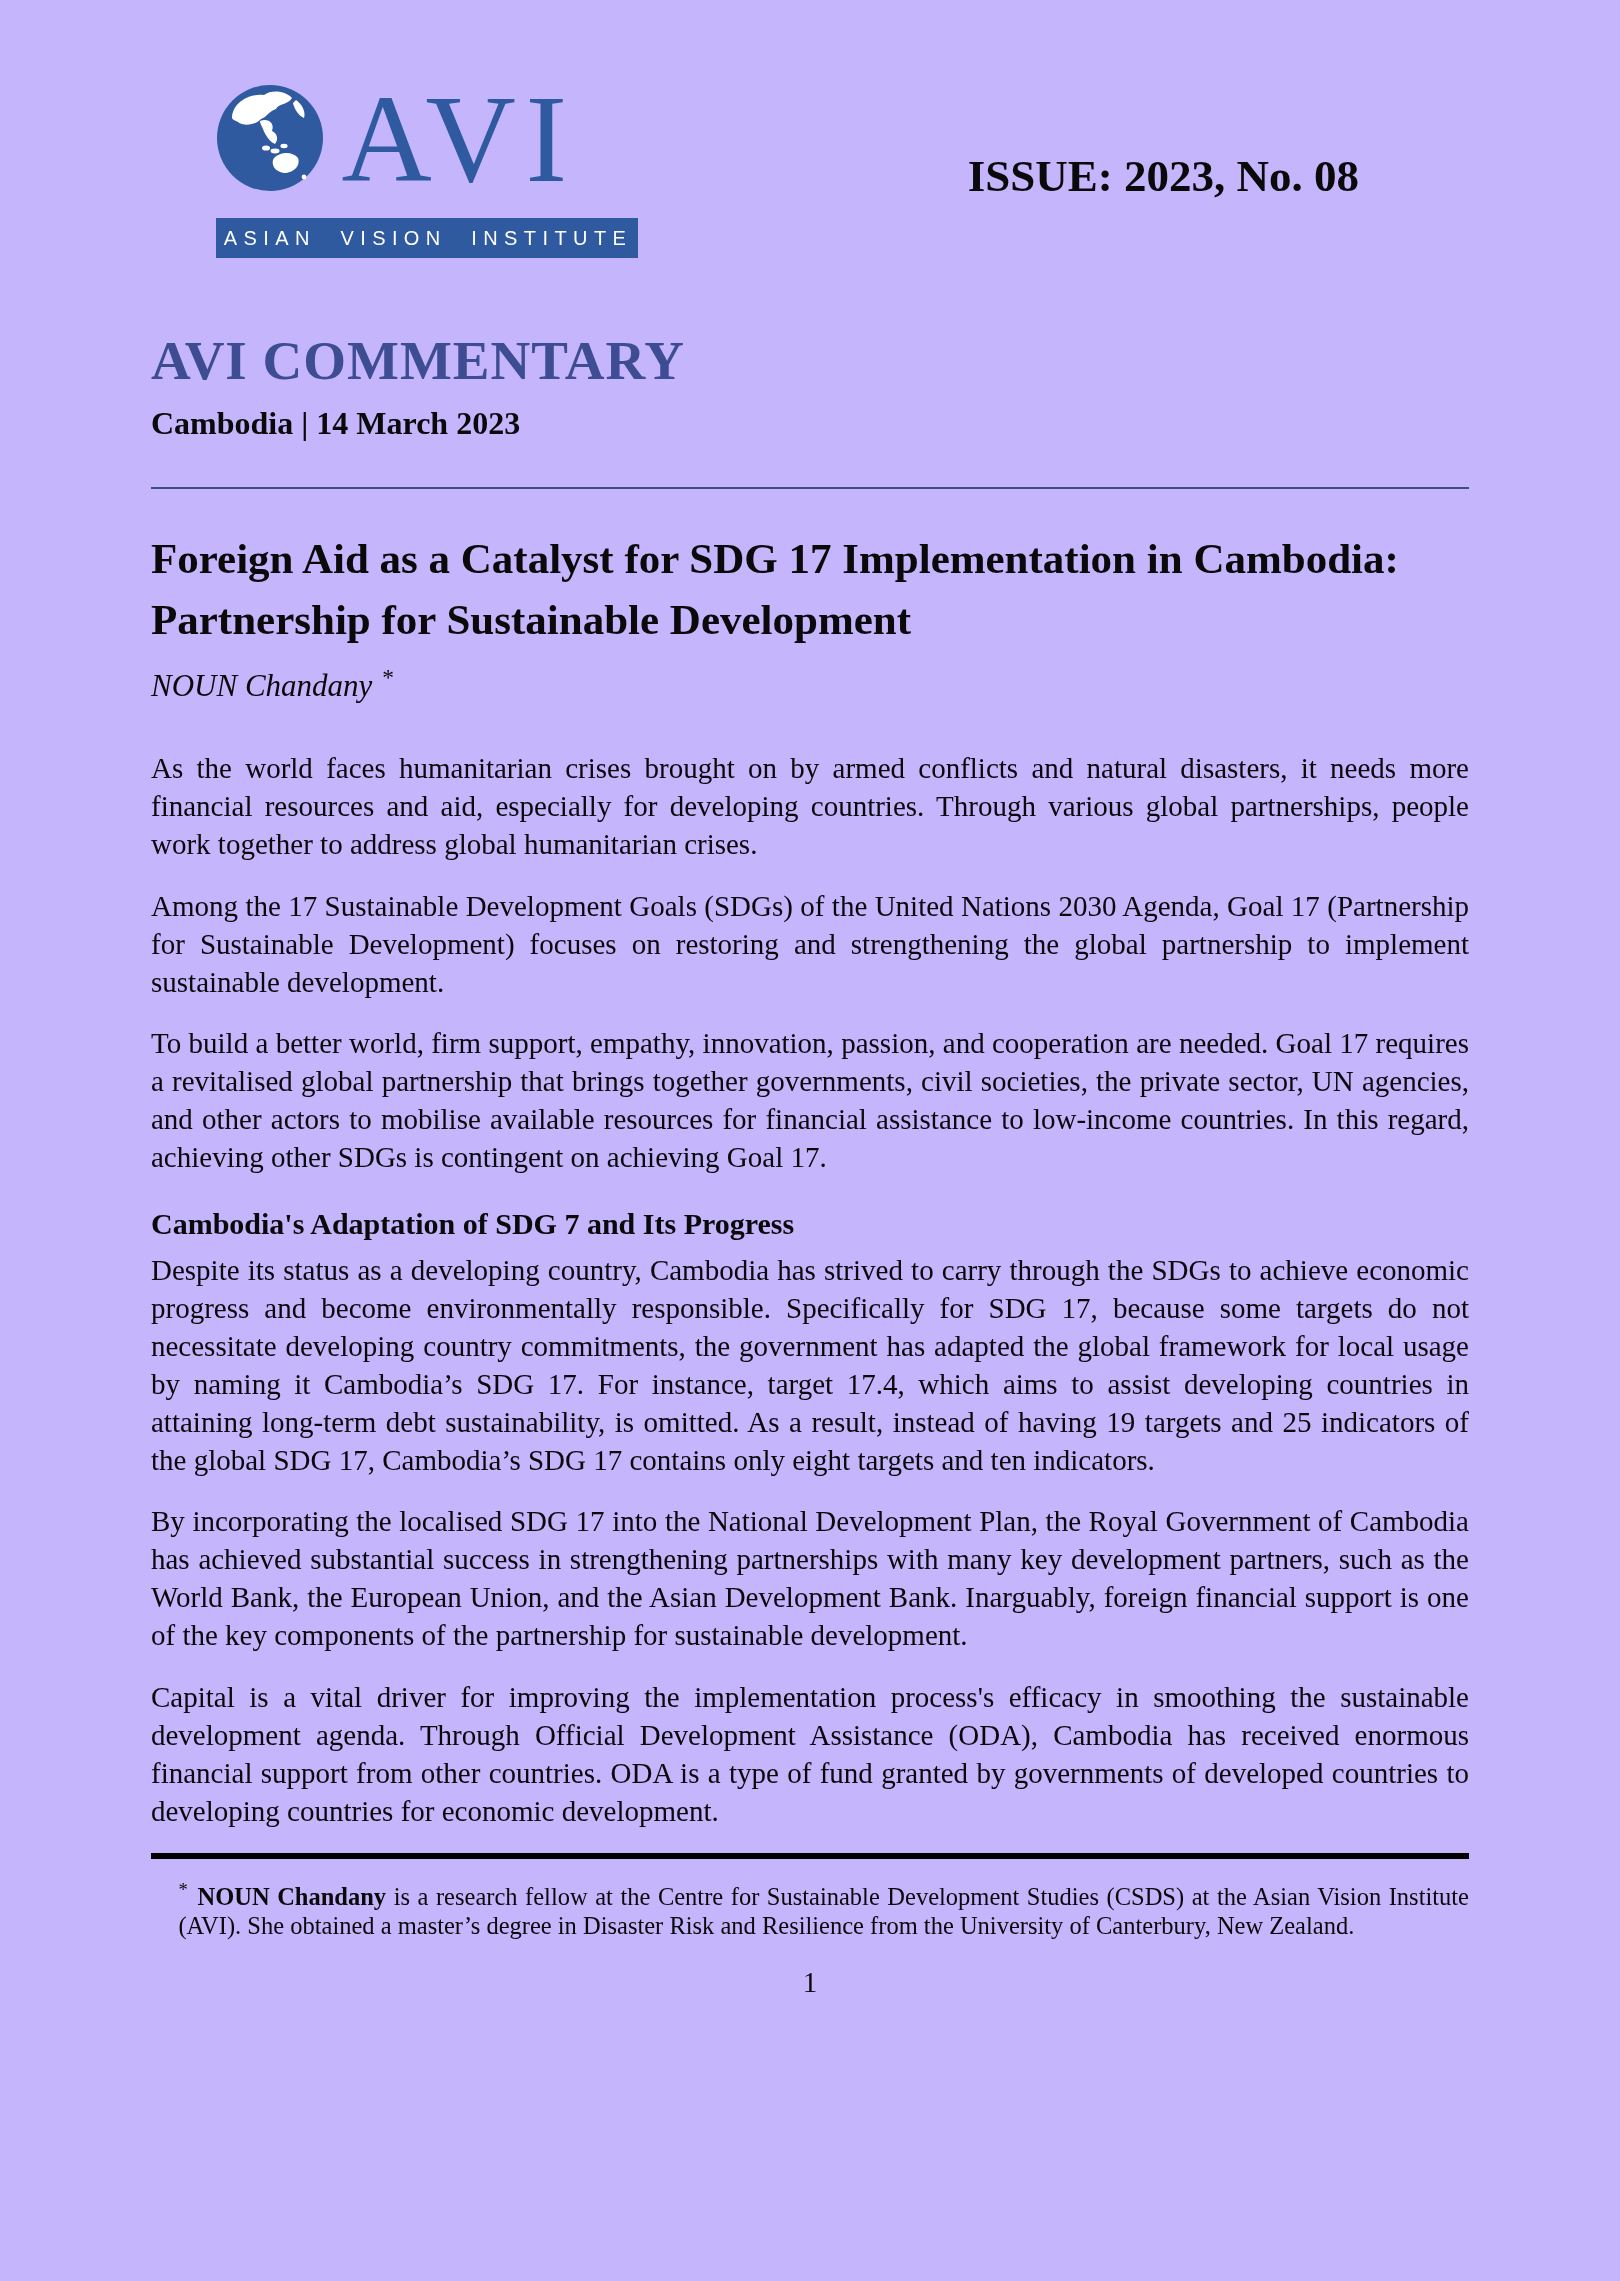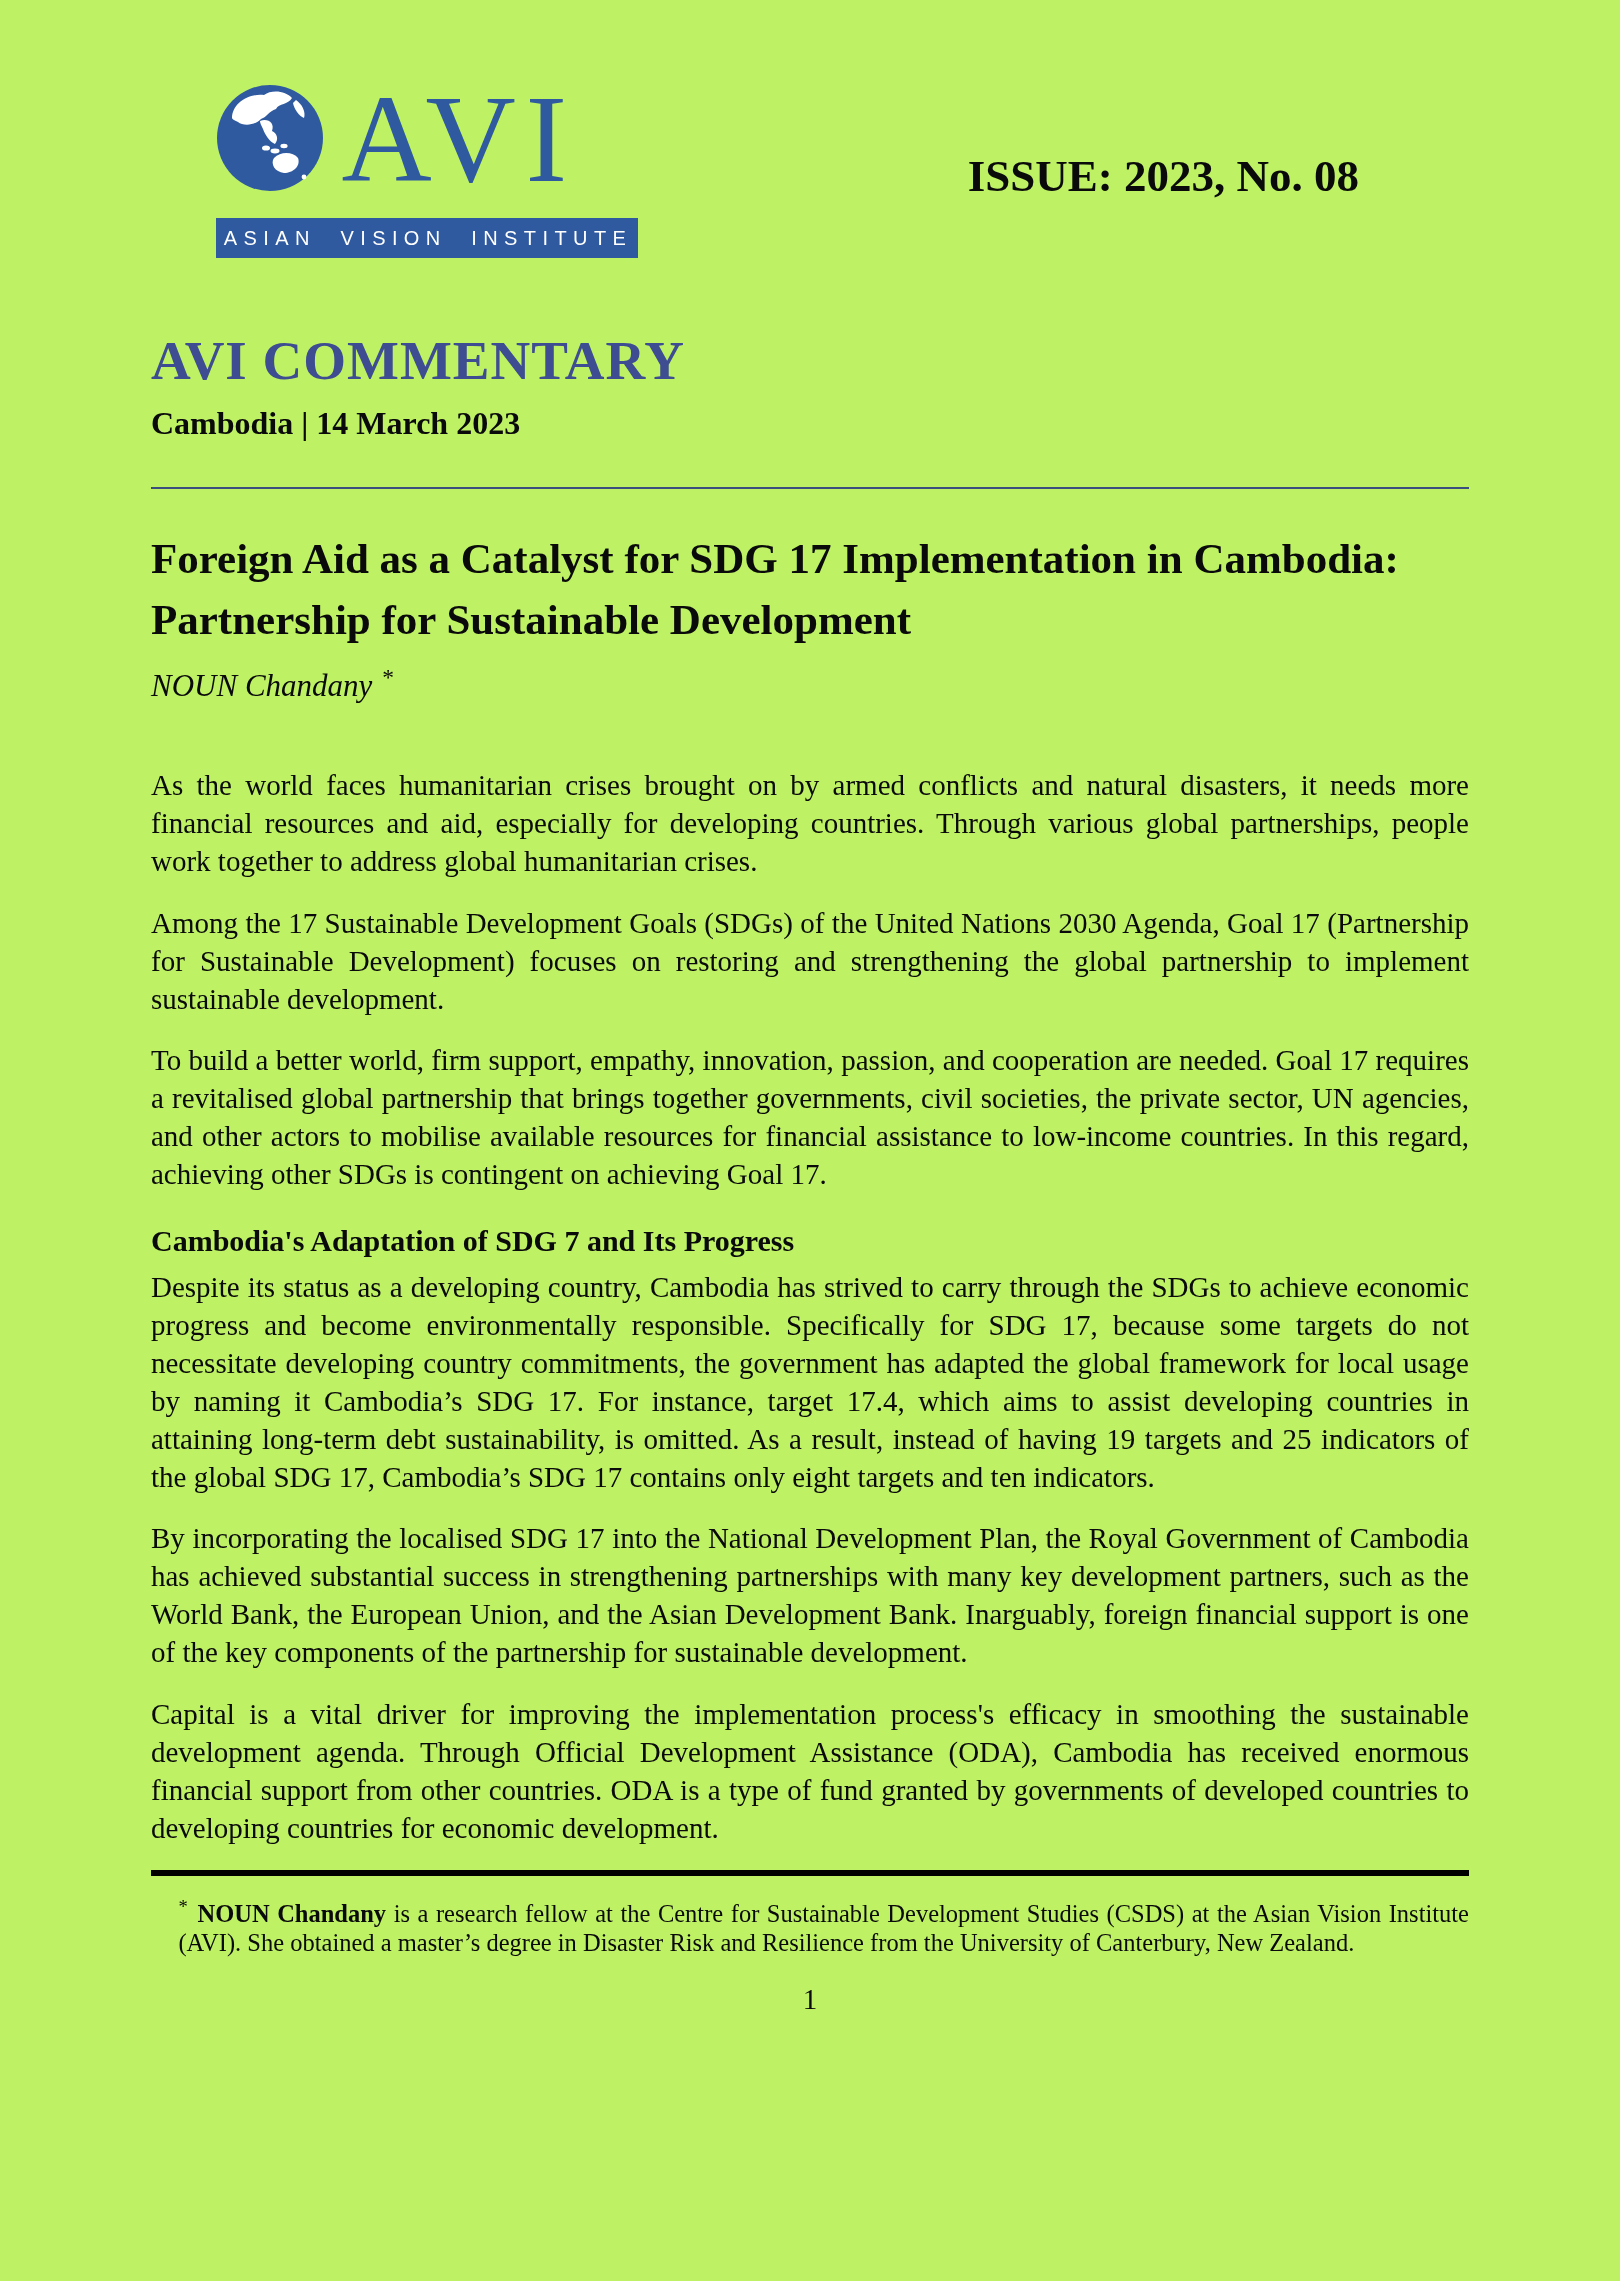--- a/index.html
+++ b/index.html
@@ -1,19 +1,19 @@
 <!DOCTYPE html>
 <html><head>
 <meta charset="utf-8">
 <style>
   html,body{margin:0;padding:0;background:#ffffff;}
   .page{
     position:relative;
     width:1620px;height:2282px;
-    background:#bef264;
+    background:#c4b5fd;
     box-sizing:border-box;
     padding:83px 151px 0 151px;
     font-family:"Liberation Serif","DejaVu Serif",serif;
     color:#0a0a0a;
     overflow:hidden;
   }
   
   .header-row{display:flex;justify-content:space-between;align-items:flex-start;}
   .logo-block{margin-left:65px;display:inline-flex;flex-direction:column;}
   .logo-top{display:flex;align-items:flex-end;gap:17.6px;}
@@ -44,21 +44,21 @@
     margin:45px 0 0 0;border:none;height:0;
     border-top:2.9px solid #3a4f7e;
   }
   
   .article-title{
     margin:39px 0 0 0;
     font-size:43px;font-weight:bold;line-height:61px;
   }
   .author-line{margin-top:13.7px;font-size:31px;font-style:italic;}
   .author-line sup{font-style:normal;font-size:23.5px;margin-left:9.8px;}
-  .body-copy{margin-top:62px;}
+  .body-copy{margin-top:45px;}
   .body-copy p{
     margin:0 0 23.5px 0;
     font-size:29px;line-height:38px;
     text-align:justify;
   }
   .section-heading{
     margin:31px 0 9.8px 0;
     font-size:30px;font-weight:bold;
   }
   

